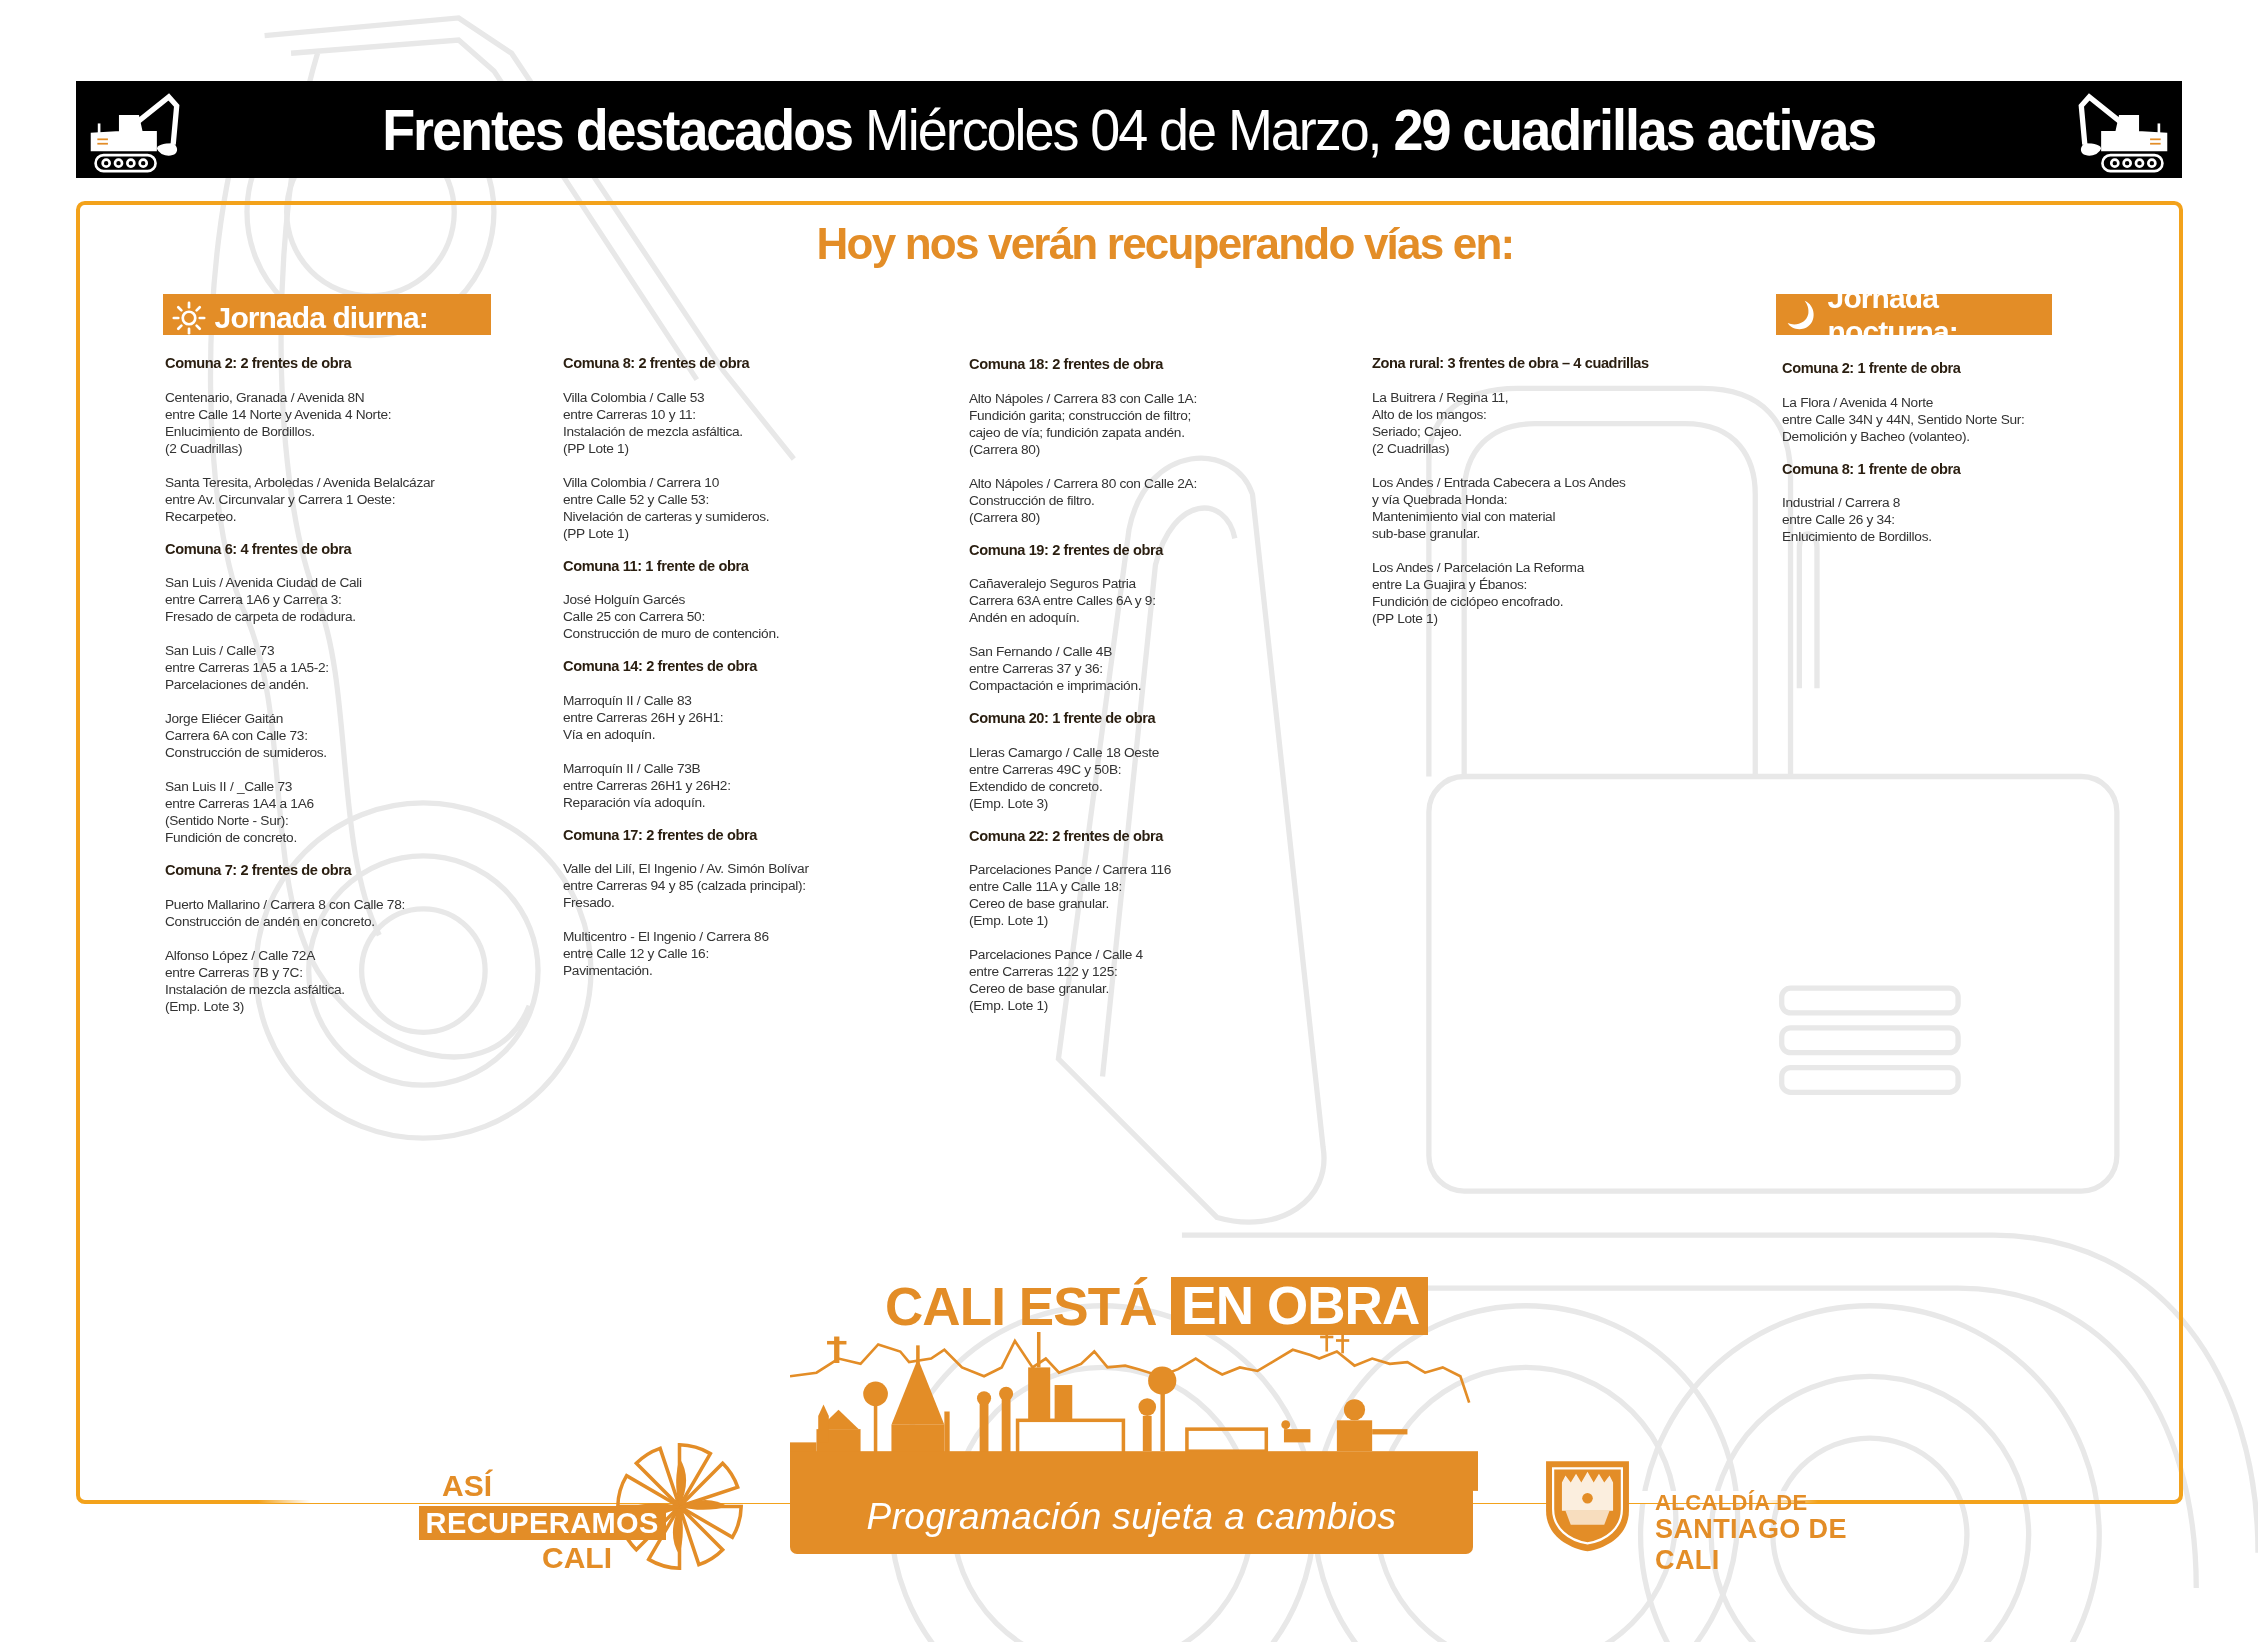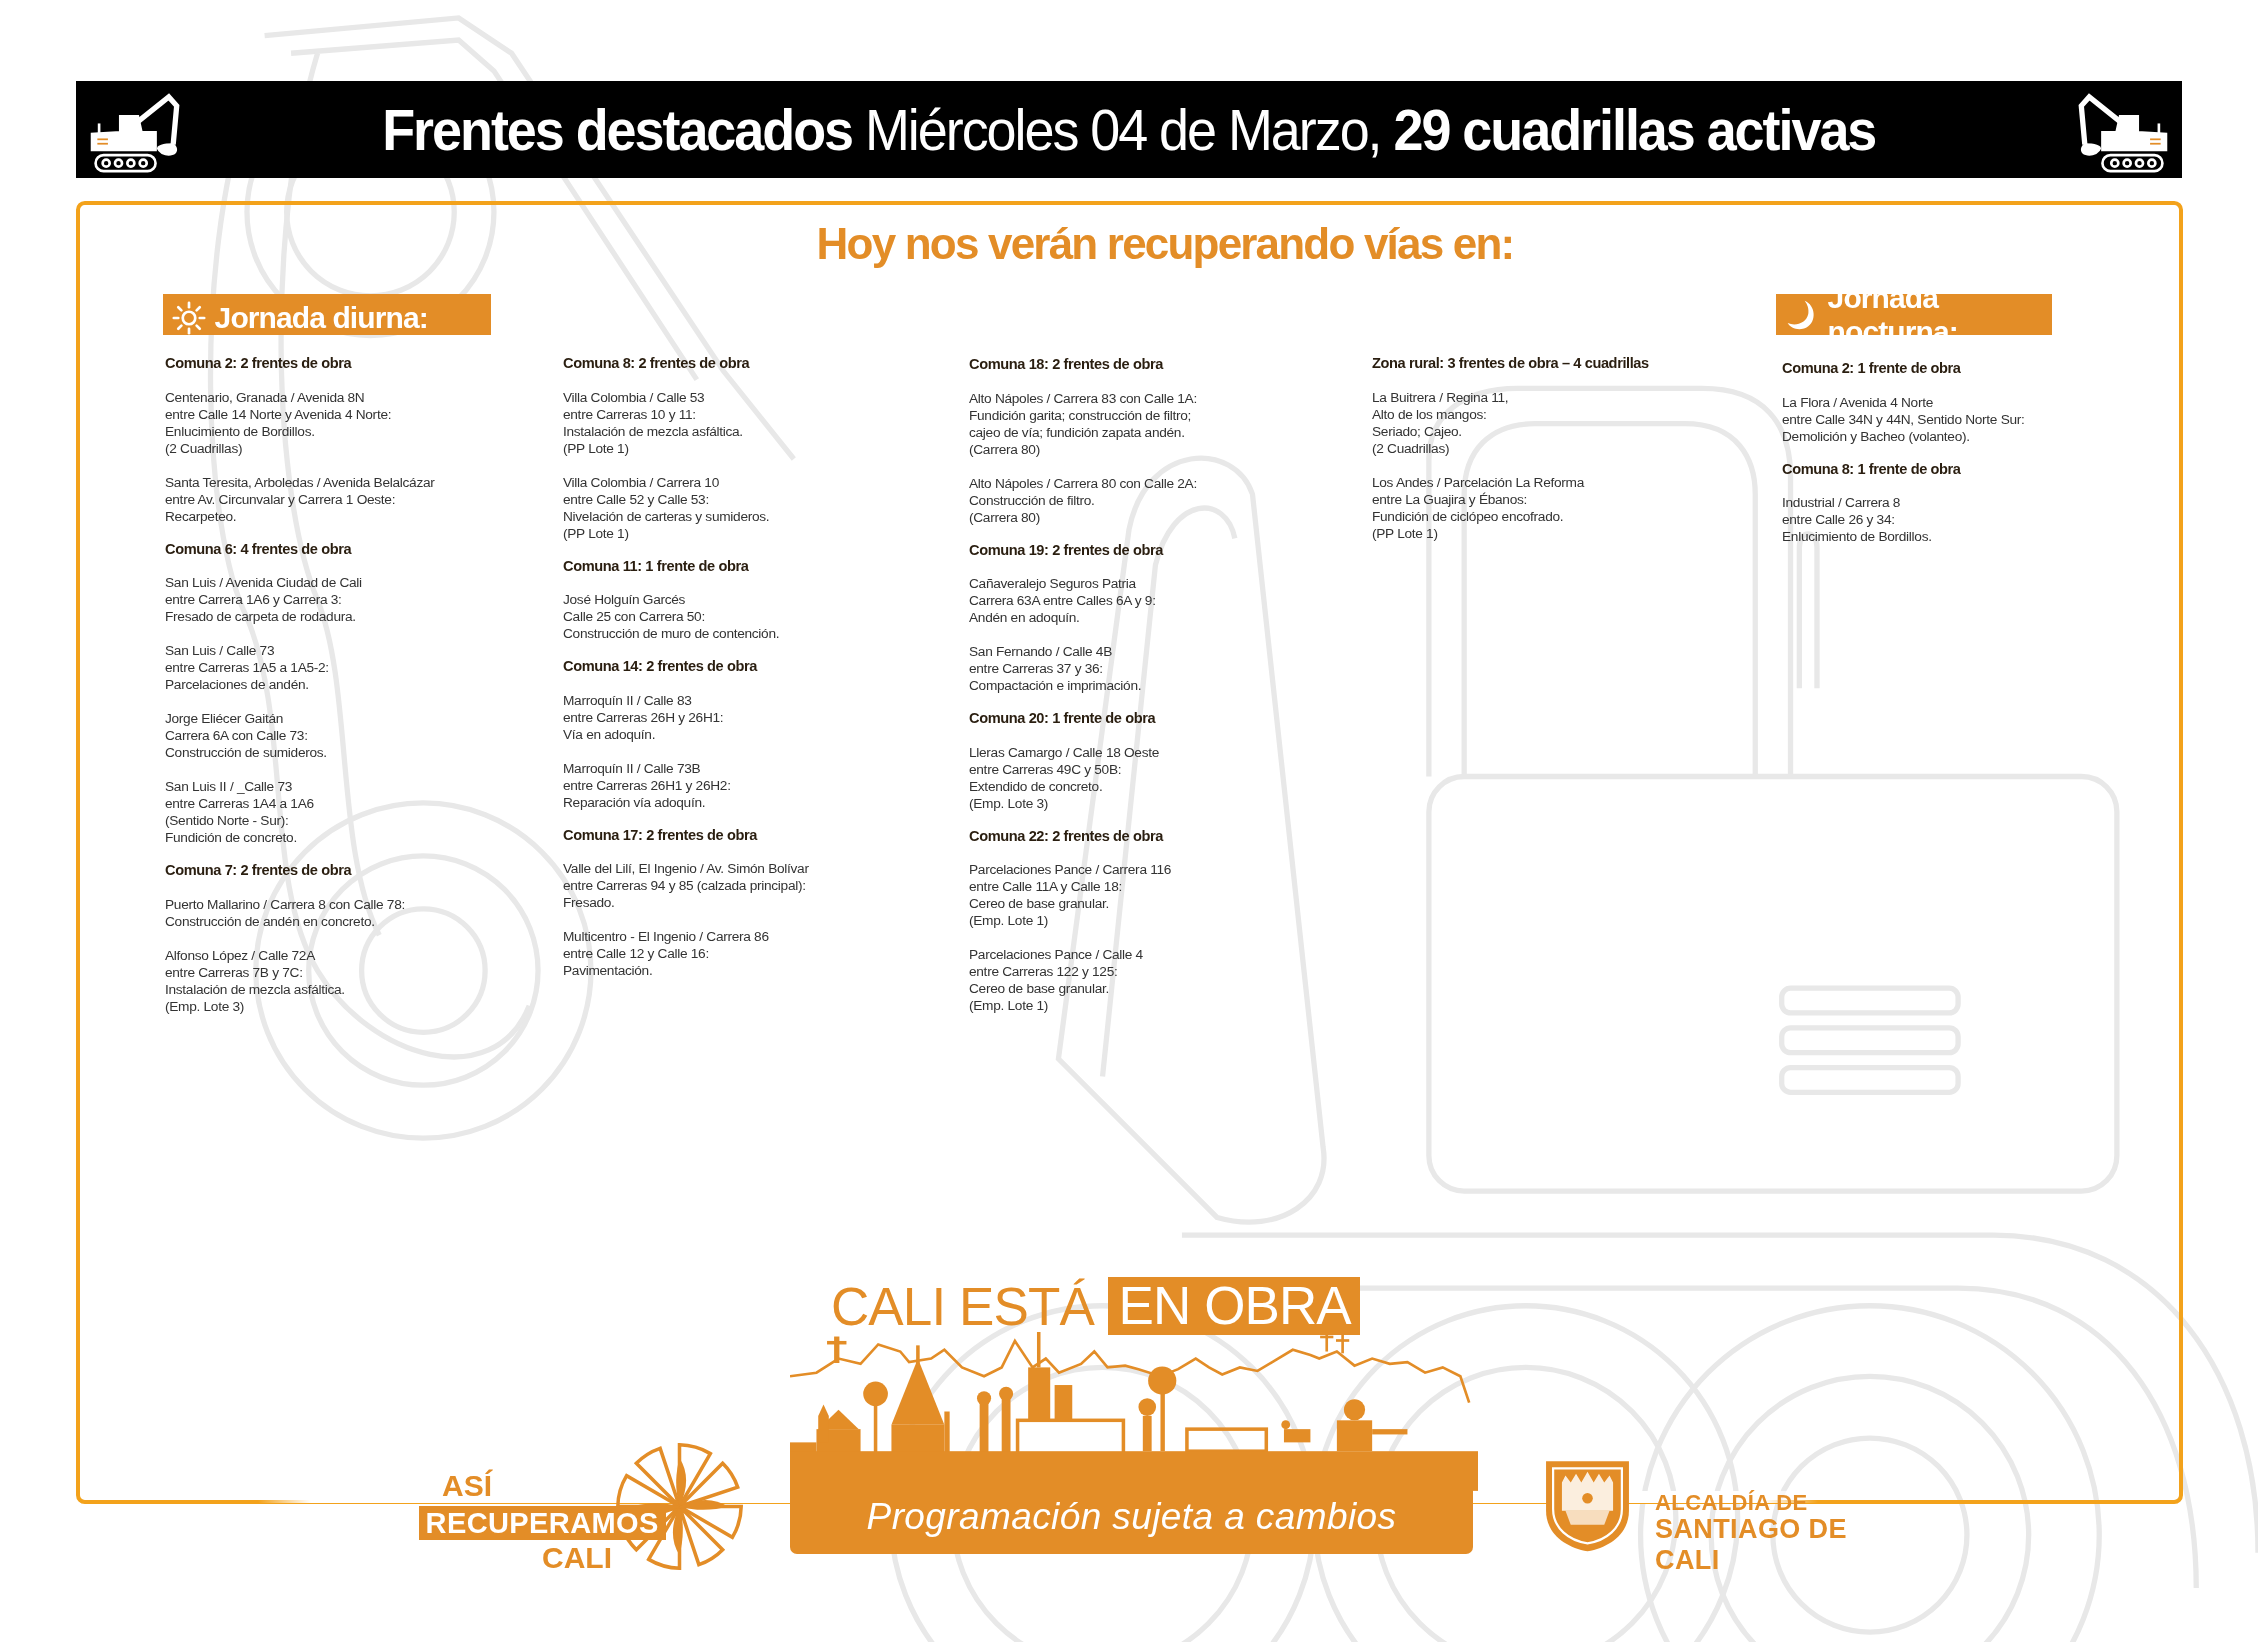--- a/index.html
+++ b/index.html
@@ -60,23 +60,23 @@
   .group { margin-bottom: 16px; }
   .group-title {
     font-weight: 700; font-size: 14.6px; letter-spacing: -0.4px; color: #2a1e10;
     margin-bottom: 16px; line-height: 17.6px; white-space: nowrap;
   }
   .item { margin-bottom: 17px; }
   .item:last-child { margin-bottom: 0; }
   .line { font-size: 13.7px; line-height: 17px; color: #333; letter-spacing: -0.3px; white-space: nowrap; }
 
   .footer-title {
-    position: absolute; left: 831px; top: 1277px; z-index: 3;
+    position: absolute; left: 885px; top: 1277px; z-index: 3;
     display: flex; align-items: center; gap: 14px;
-    font-weight: 400; font-size: 53px; color: #E38D27; letter-spacing: -0.9px; line-height: 1;
+    font-weight: 700; font-size: 53px; color: #E38D27; letter-spacing: -0.9px; line-height: 1;
   }
   .footer-title .boxed {
     background: #E38D27; color: #fff; padding: 1.8px 8.8px 3.5px 10.6px;
   }
   .skyline { position: absolute; left: 790px; top: 1332px; width: 688px; height: 159px; z-index: 3; }
   .program-banner {
     position: absolute; left: 790px; top: 1480px; width: 683px; height: 74px; z-index: 3;
     background: #E38D27; border-radius: 0 0 7px 7px;
     display: flex; align-items: center; justify-content: center;
     color: #fff; font-style: italic; font-size: 37px; letter-spacing: 0.4px;
@@ -348,20 +348,26 @@
     </div>
   </div>
 <div class="col c4">
     <div class="group">
       <div class="group-title">Zona rural: 3 frentes de obra – 4 cuadrillas</div>
       <div class="item">
         <div class="line">La Buitrera / Regina 11,</div>
         <div class="line">Alto de los mangos:</div>
         <div class="line">Seriado; Cajeo.</div>
         <div class="line">(2 Cuadrillas)</div>
+      </div>
+      <div class="item">
+        <div class="line">Los Andes / Entrada Cabecera a Los Andes</div>
+        <div class="line">y vía Quebrada Honda:</div>
+        <div class="line">Mantenimiento vial con material</div>
+        <div class="line">sub-base granular.</div>
       </div>
       <div class="item">
         <div class="line">Los Andes / Parcelación La Reforma</div>
         <div class="line">entre La Guajira y Ébanos:</div>
         <div class="line">Fundición de ciclópeo encofrado.</div>
         <div class="line">(PP Lote 1)</div>
       </div>
     </div>
   </div>
 <div class="col c5">

